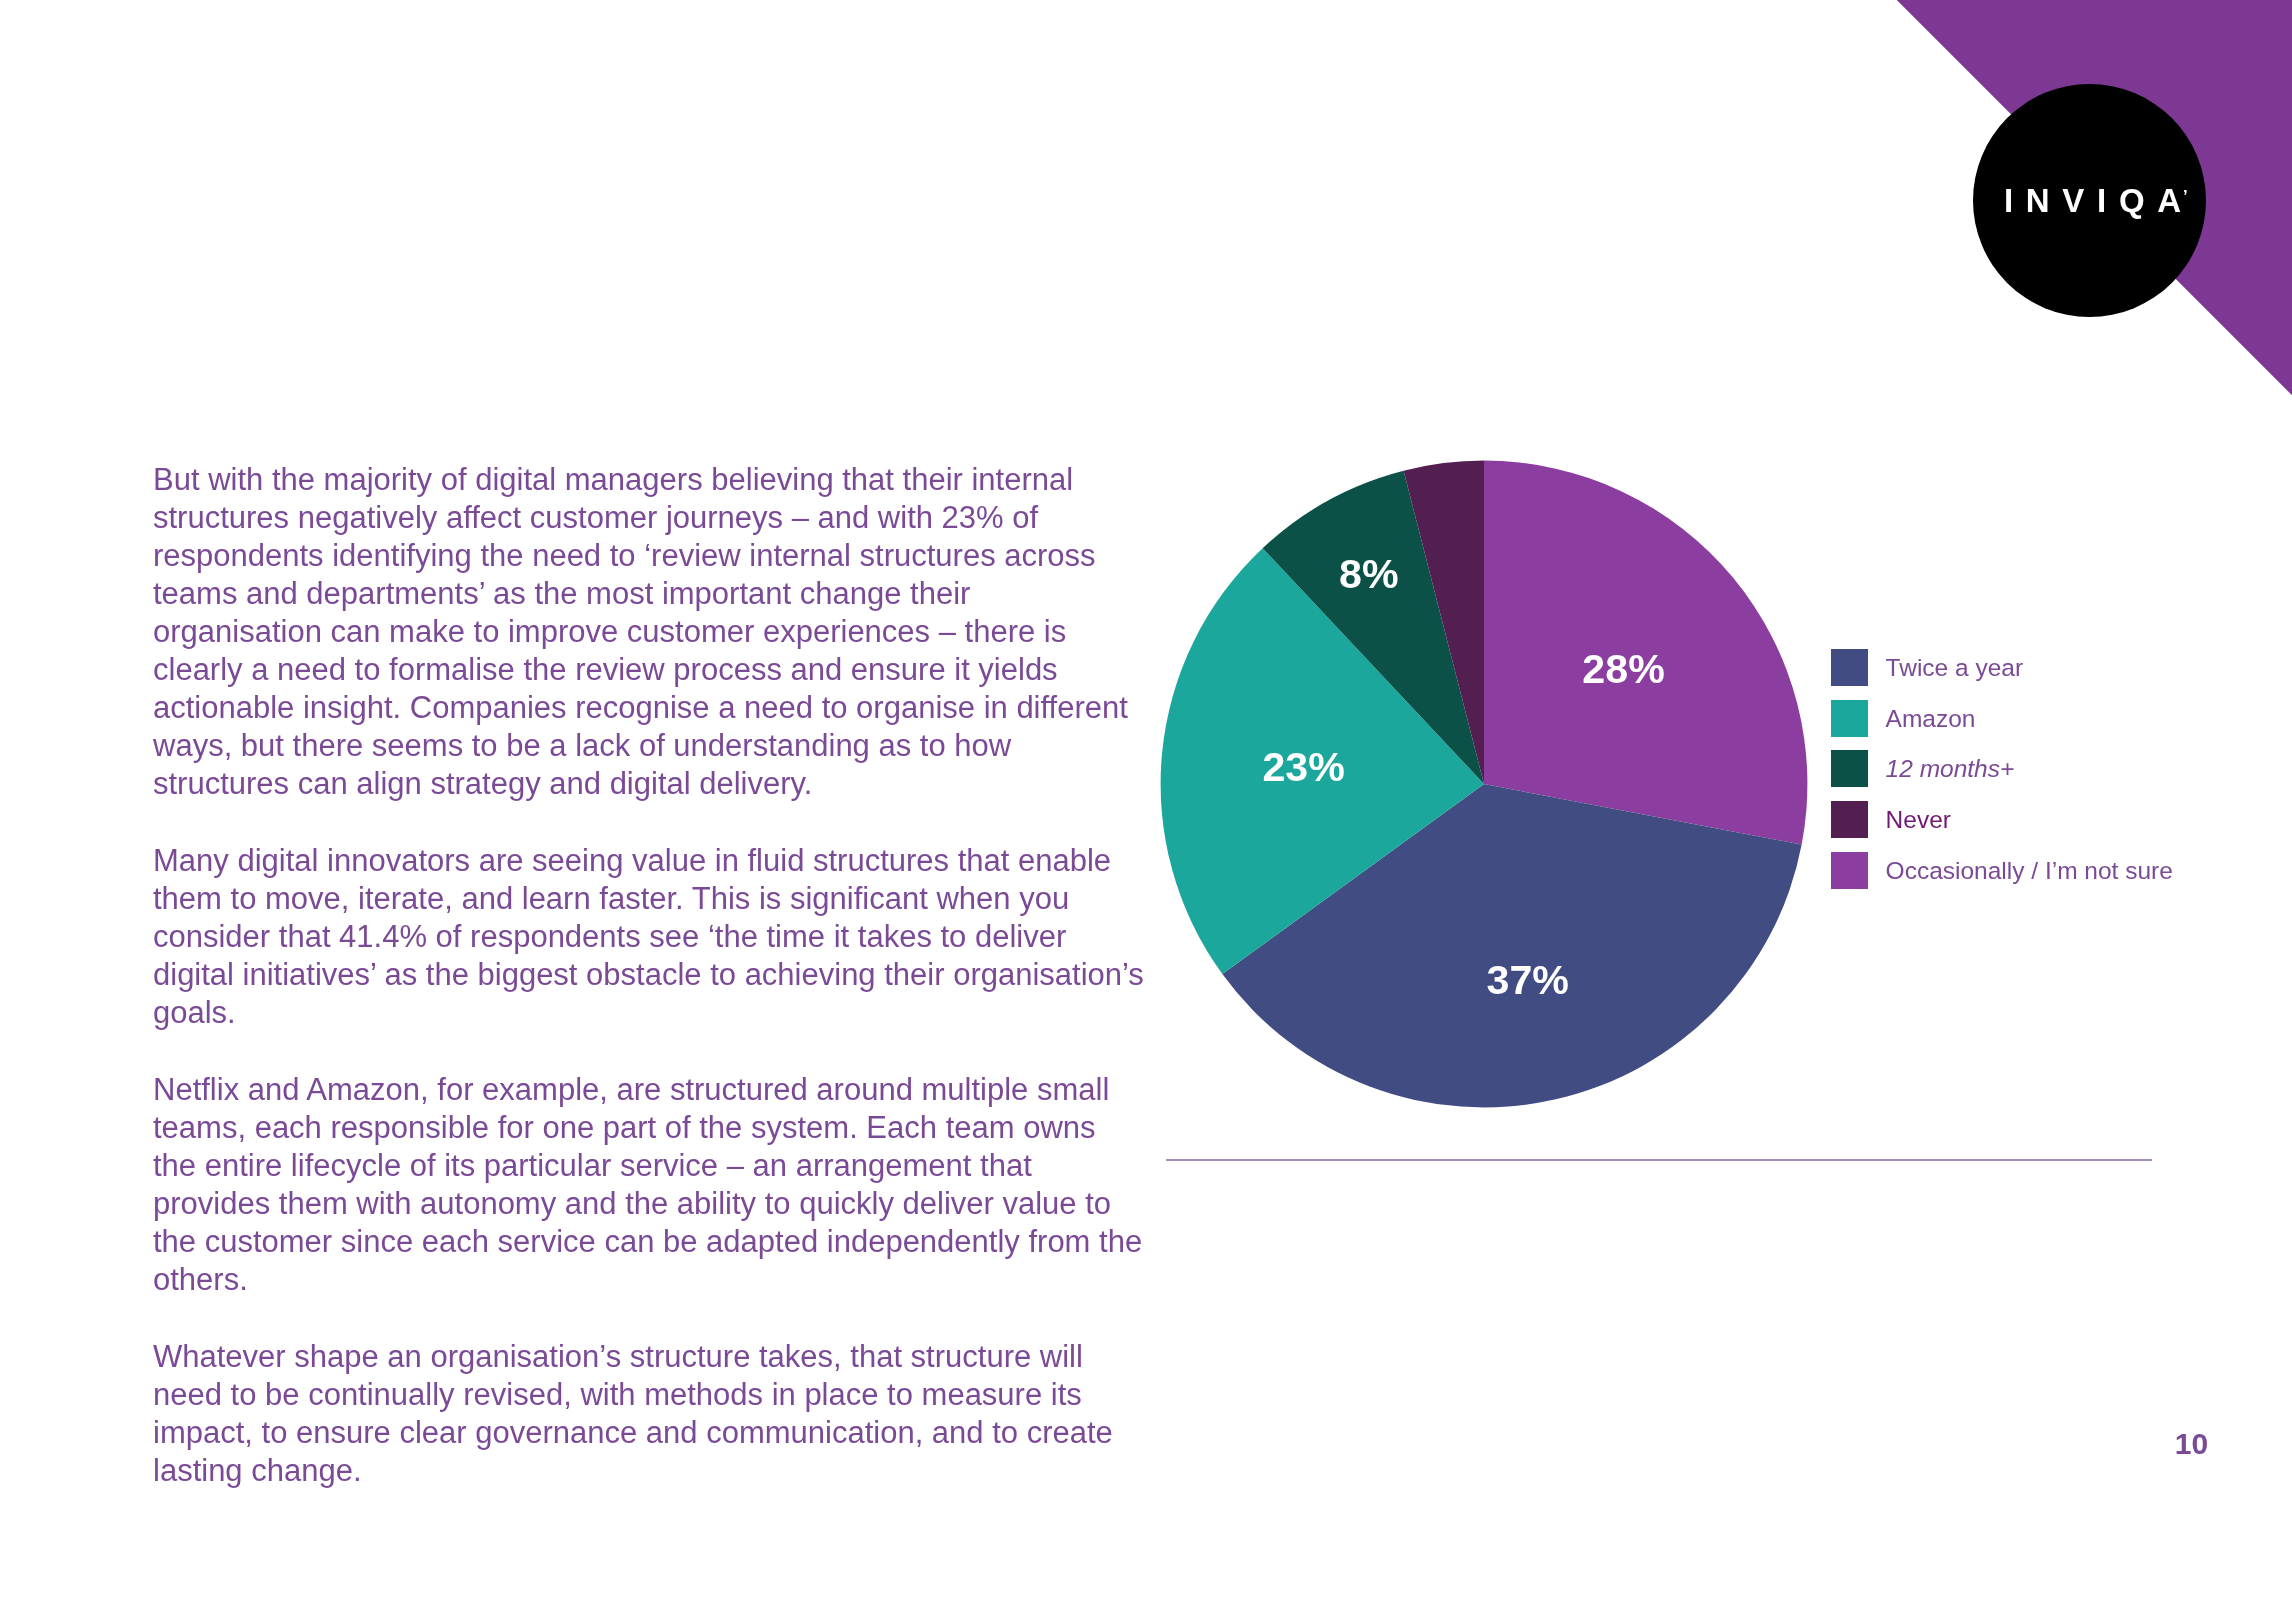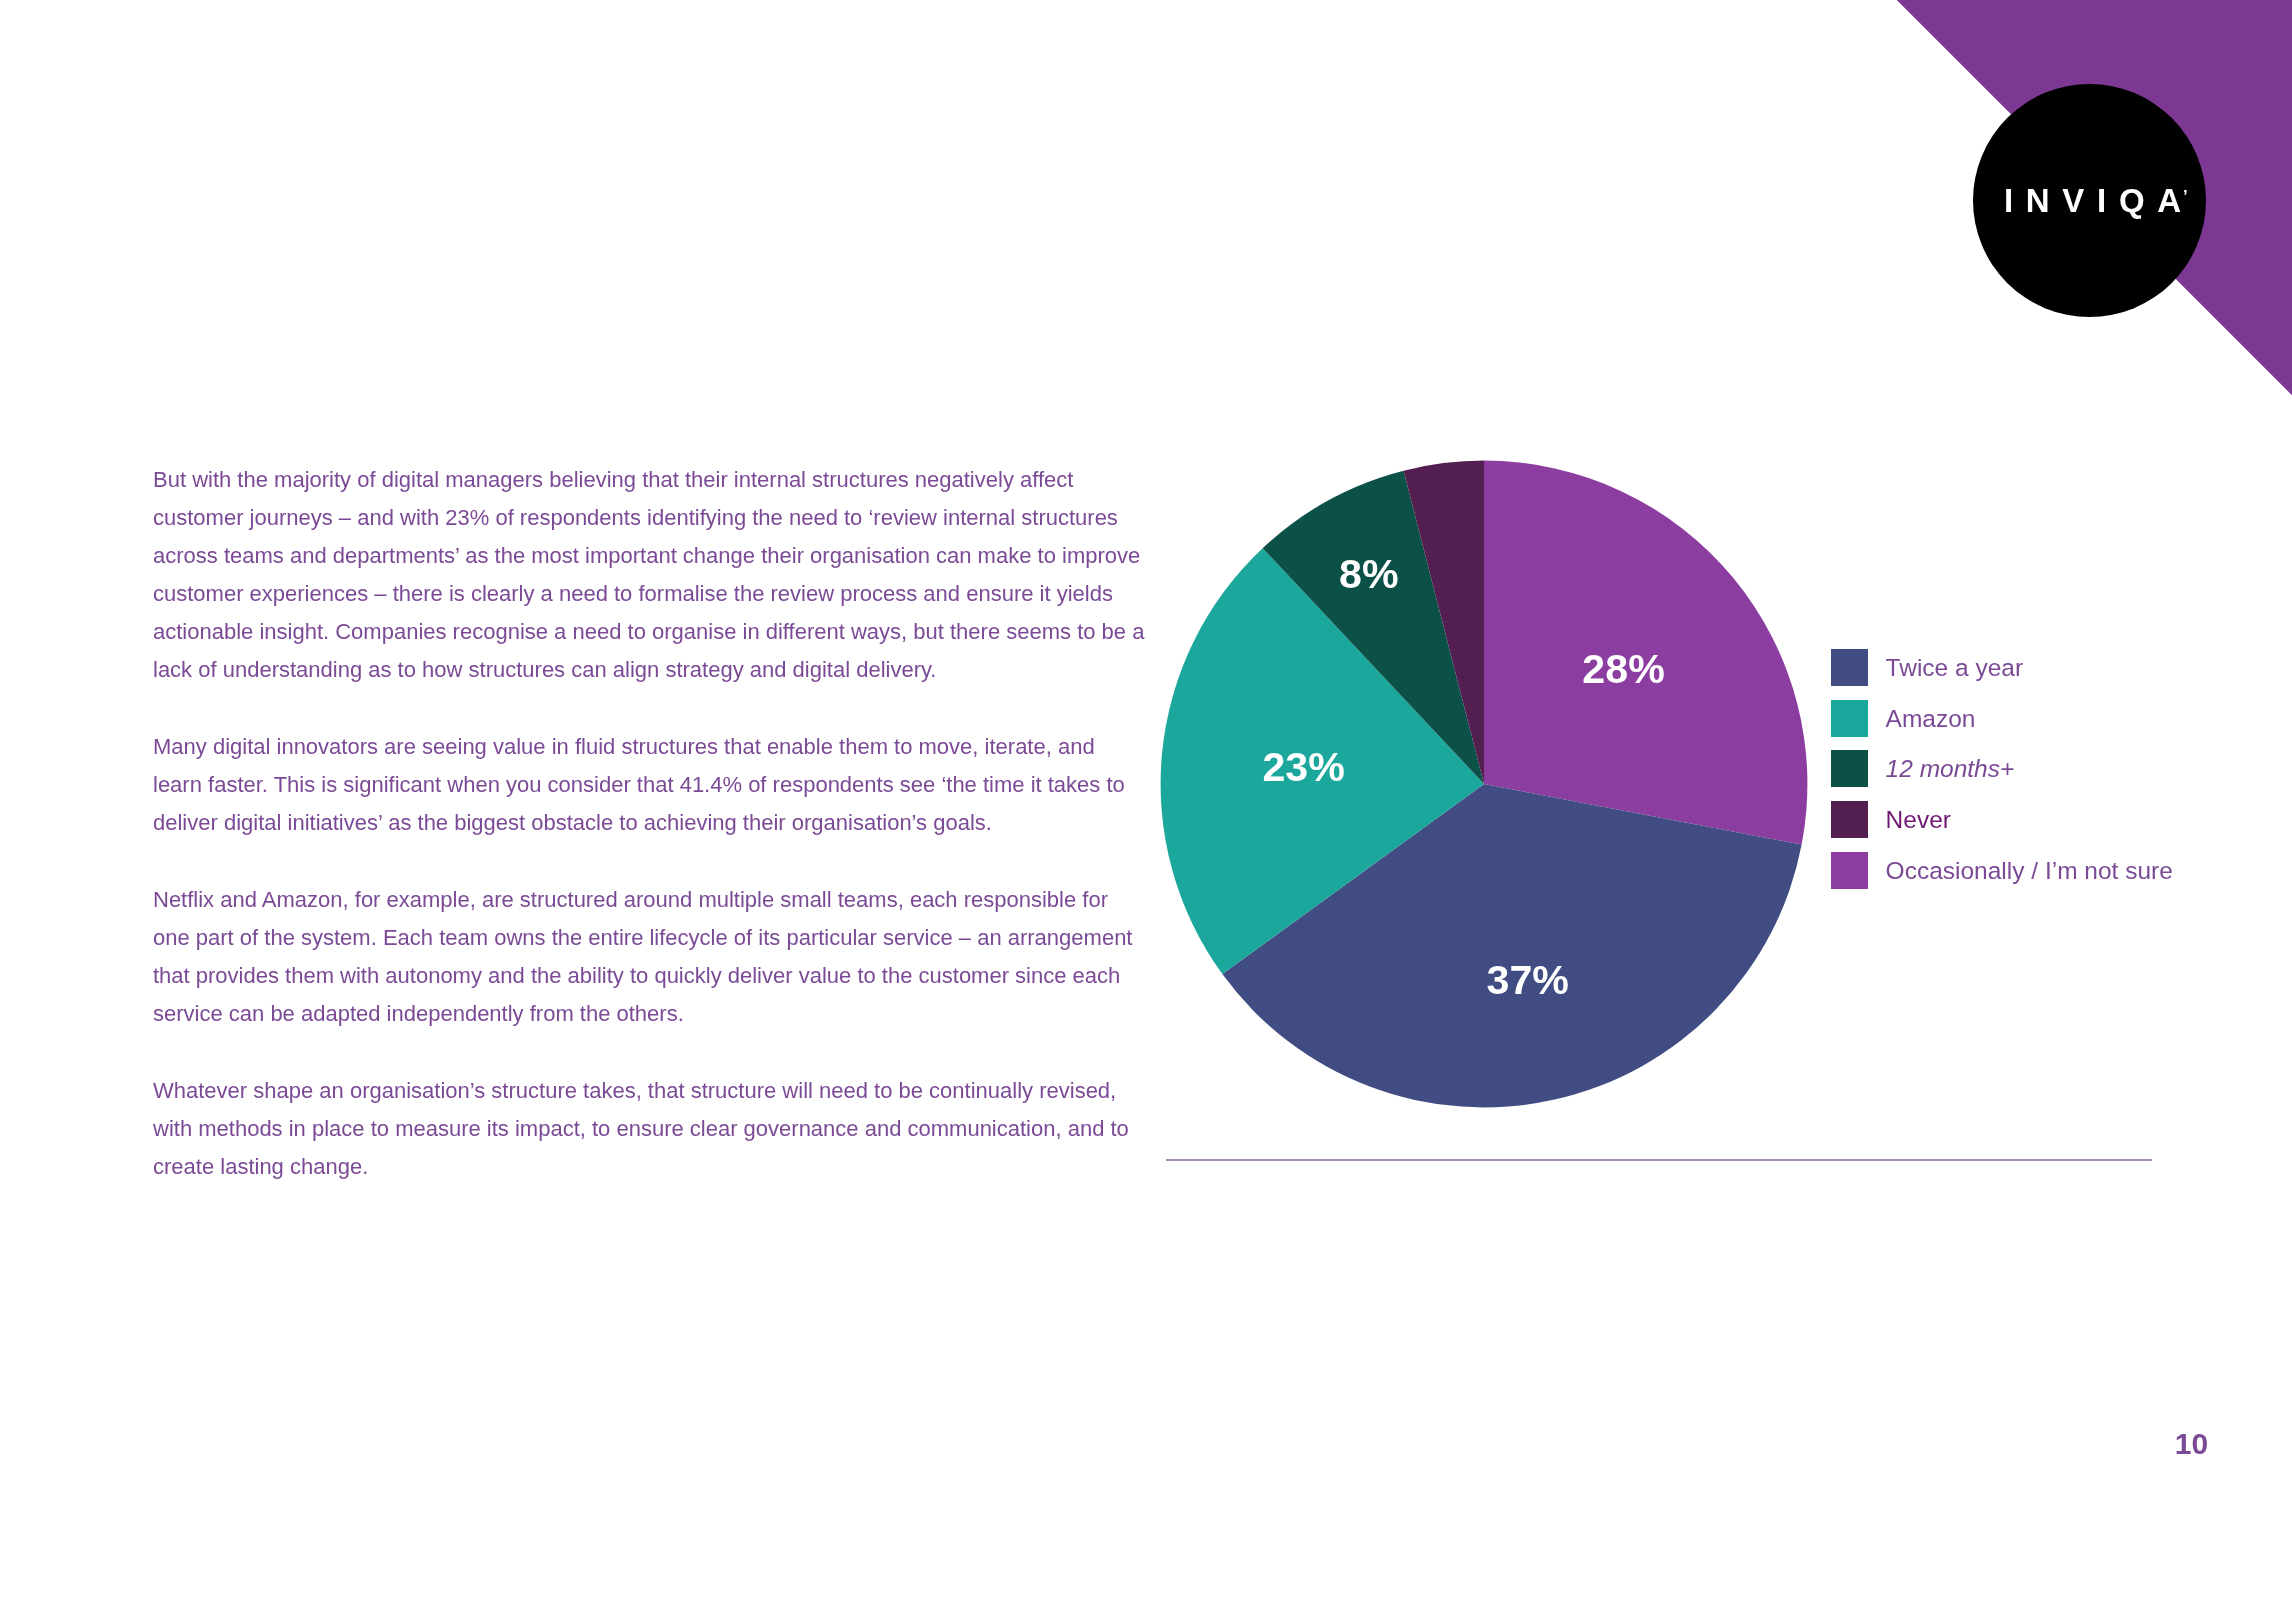--- a/index.html
+++ b/index.html
@@ -20,21 +20,21 @@
   .logo-text{
     color:#ffffff;font-size:33px;font-weight:700;
     letter-spacing:12.7px;padding-left:12.7px;white-space:nowrap;
   }
   .logo-mark{
     font-size:16.7px;position:relative;top:-9.8px;margin-left:-10.8px;letter-spacing:0;
   }
   
   .bodycol{
     position:absolute;left:153px;top:461px;width:992px;
-    font-size:22px;line-height:38px;
+    font-size:31px;line-height:38px;
   }
   .bodycol p{margin:0 0 39px 0;}
   
   .pie-svg{position:absolute;left:1141px;top:441px;width:686px;height:686px;}
   .pie-label{
     font-family:"Liberation Sans", sans-serif;
     font-size:42px;font-weight:700;fill:#ffffff;
   }
   
   .legend{position:absolute;left:1831px;top:649px;}

